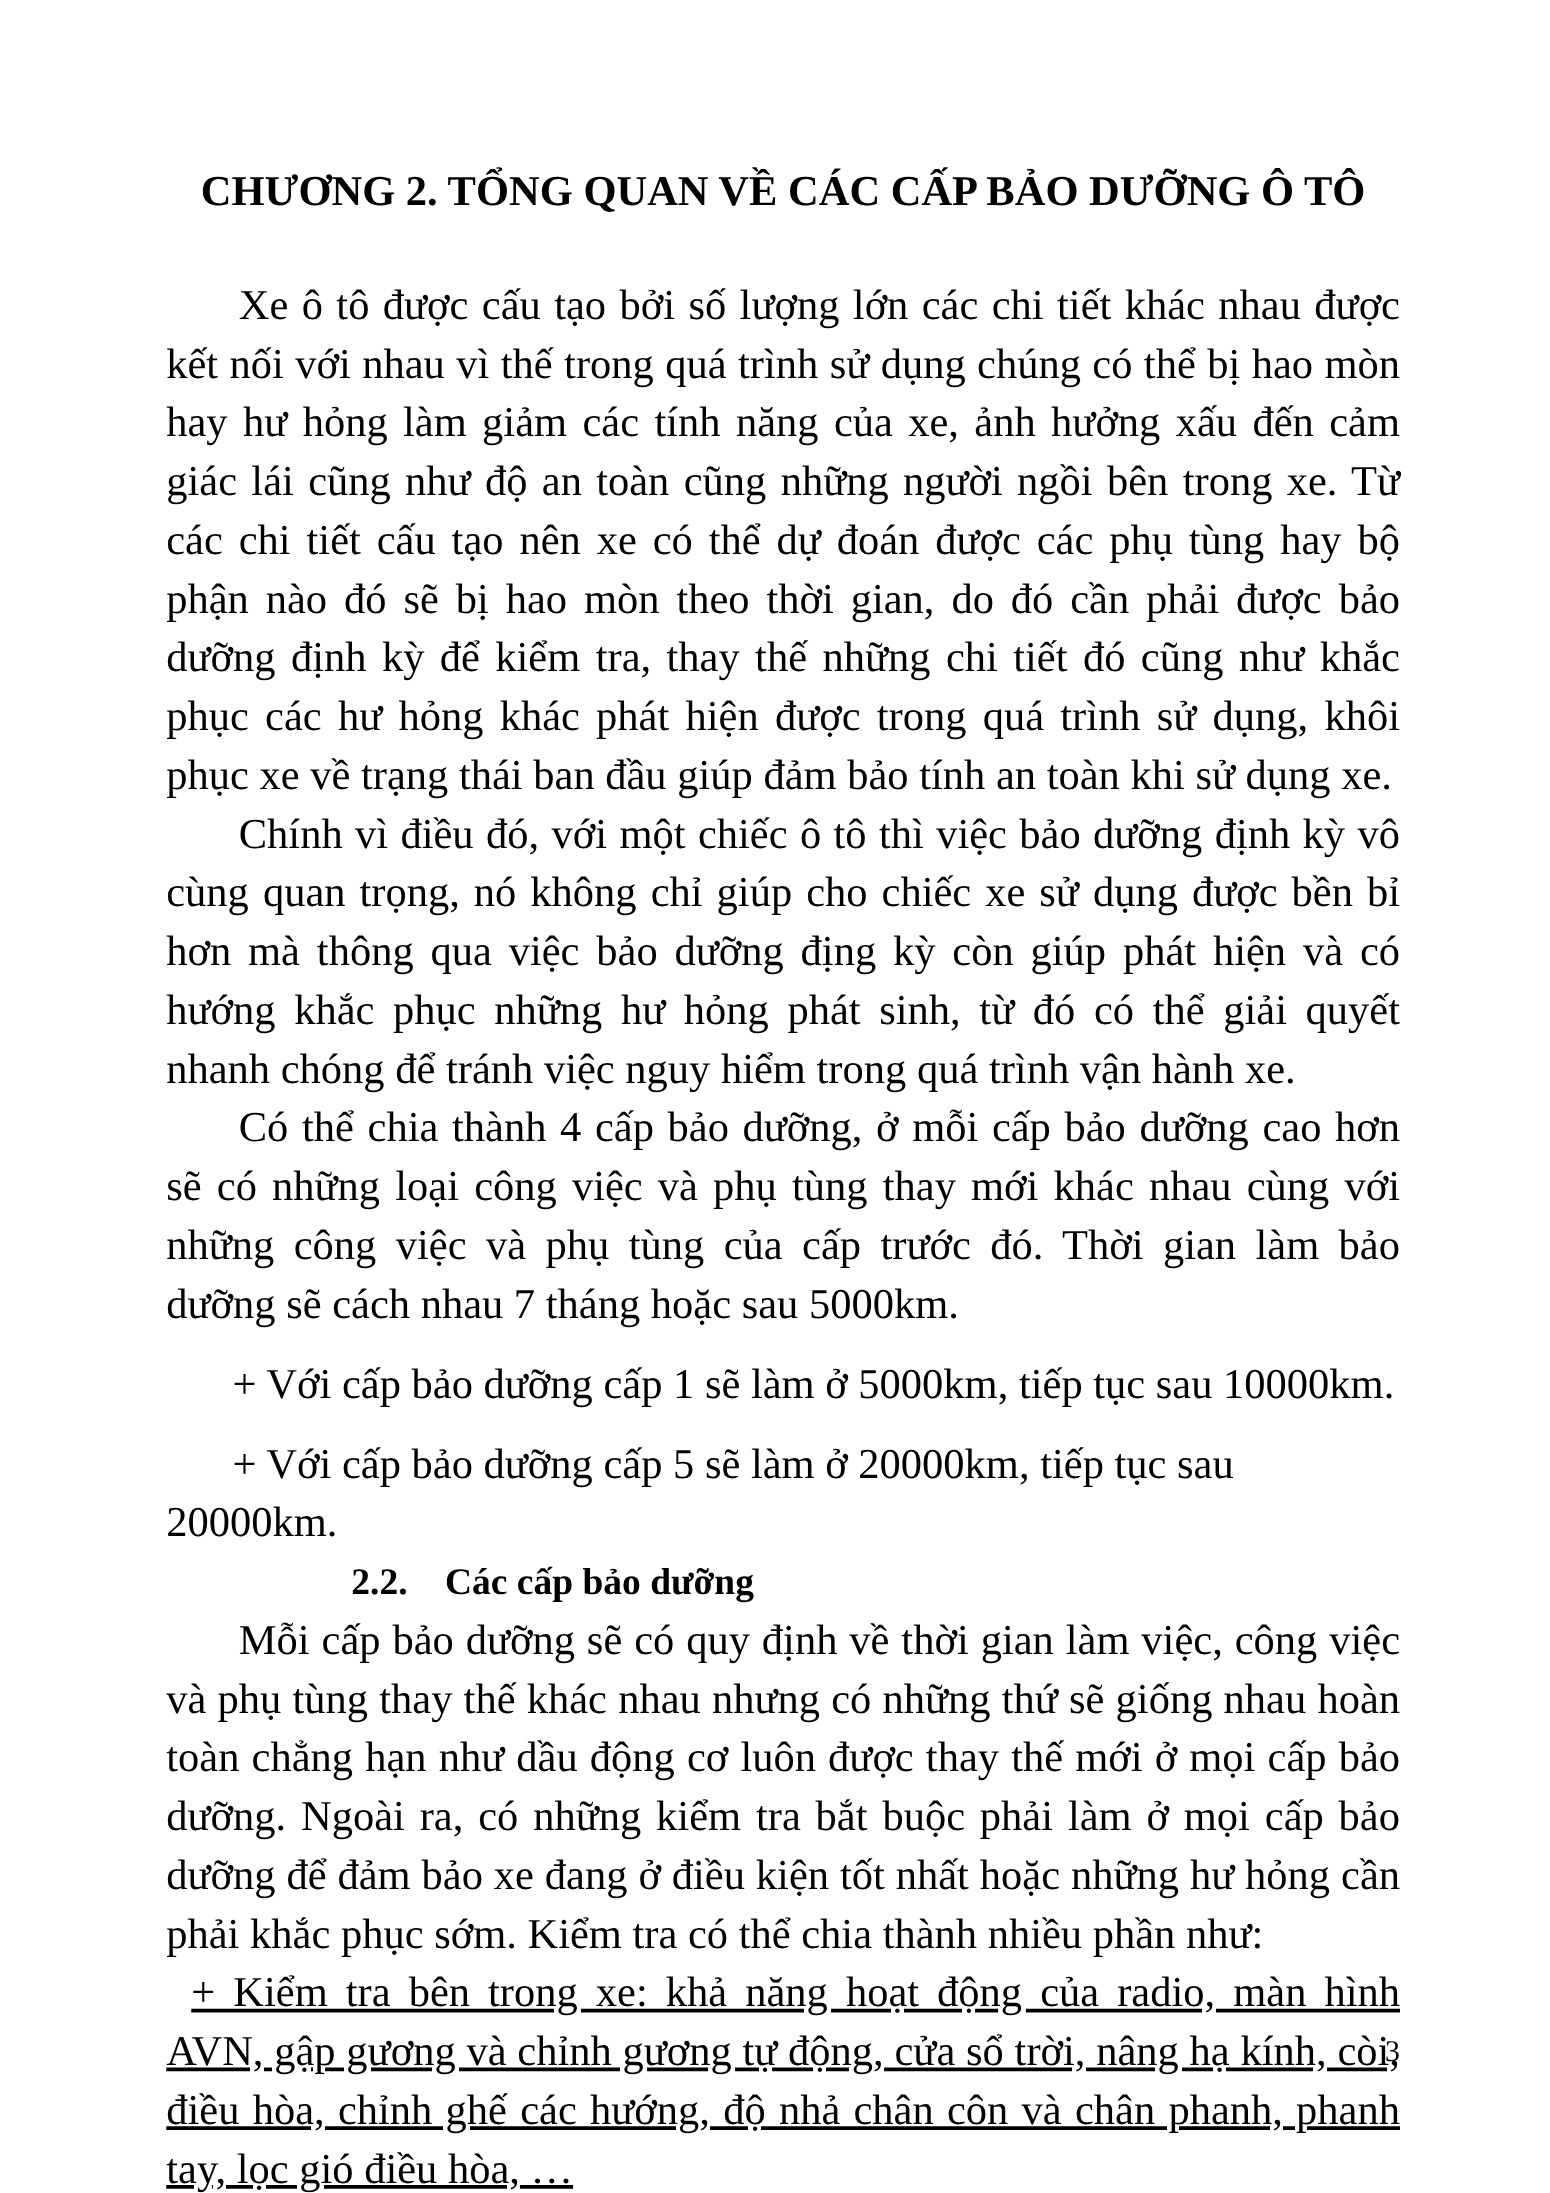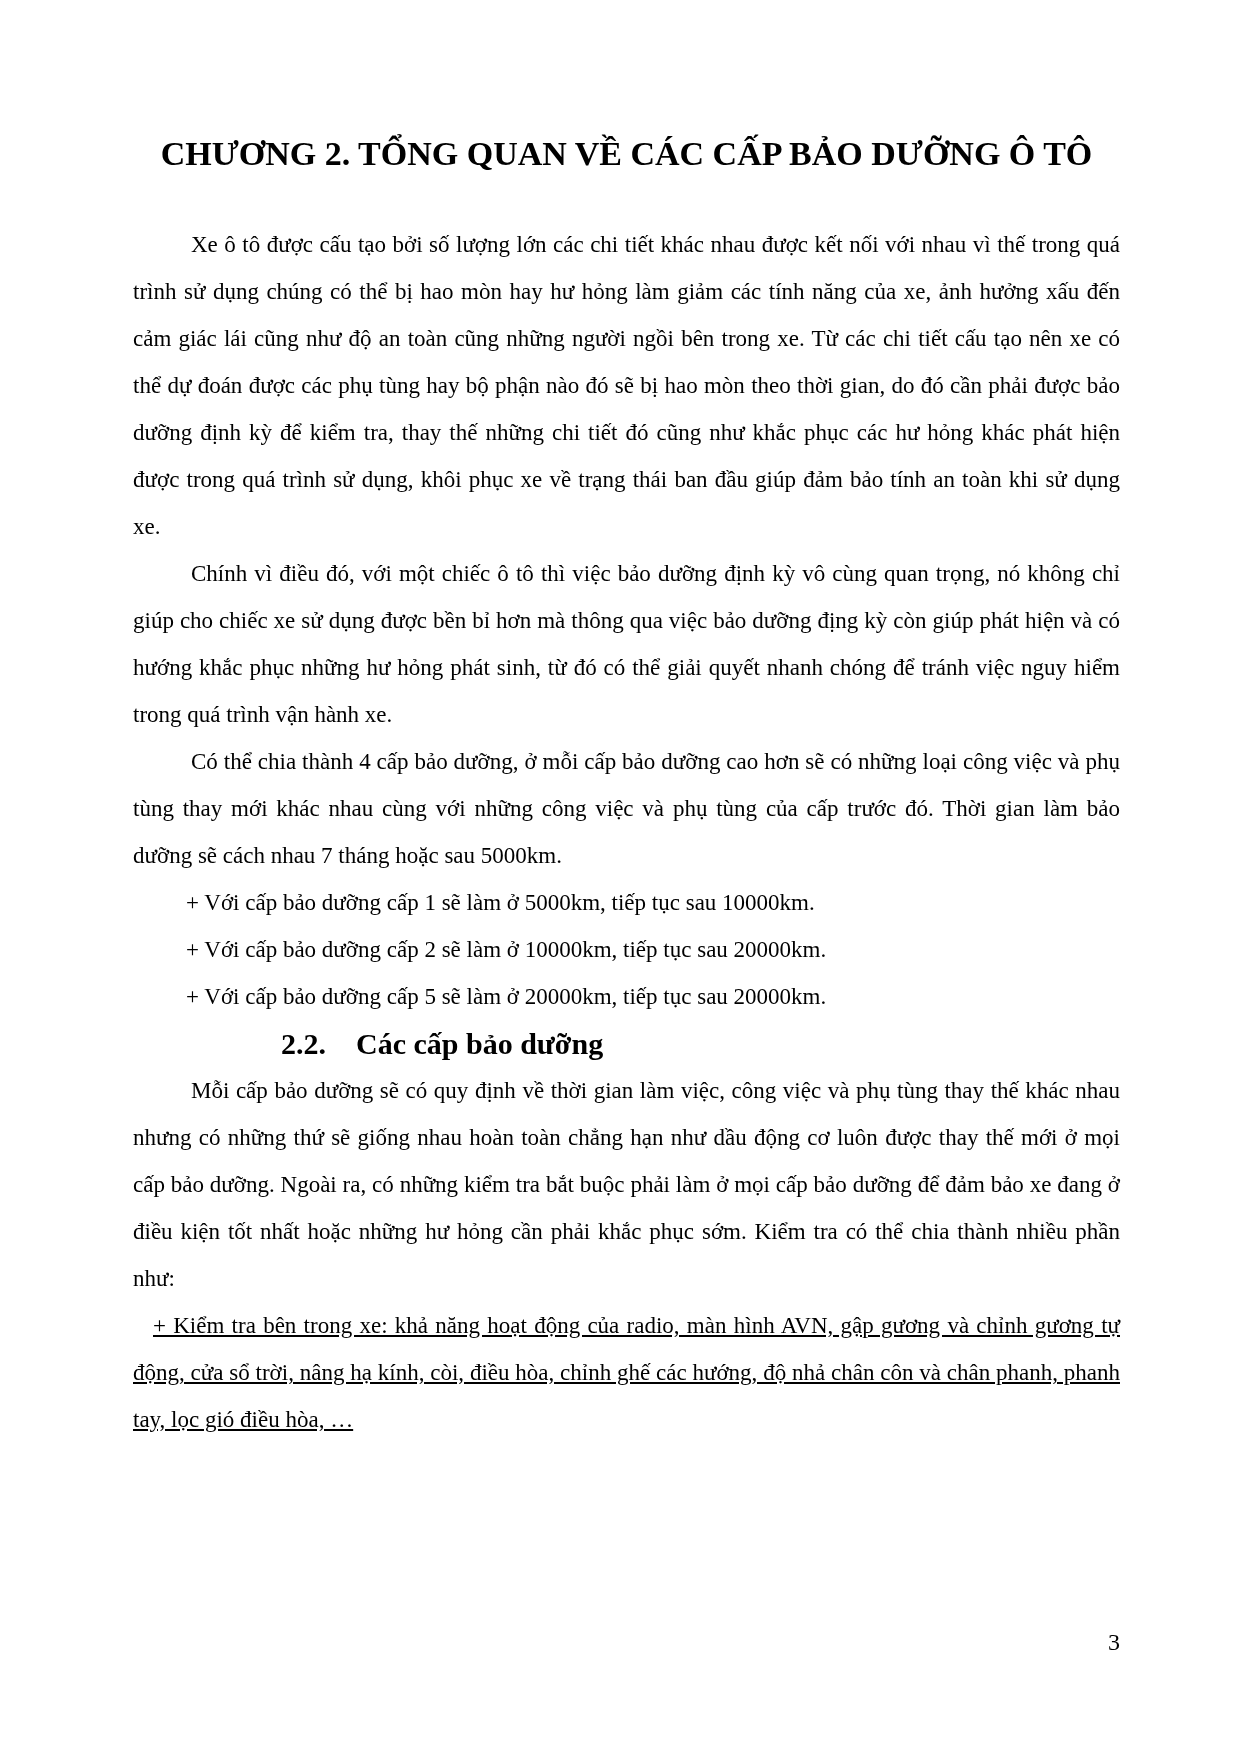--- a/index.html
+++ b/index.html
@@ -33,27 +33,27 @@
     font-weight: bold;
     padding-left: 148px;
     margin: 0;
     white-space: nowrap;
   }
   .hnum {
     display: inline-block;
     width: 75px;
   }
   .body {
-    font-size: 23px;
+    font-size: 34px;
     line-height: 47px;
     margin: 0;
     text-align: justify;
   }
   .ind    { text-indent: 58px; }
-  .bullet { text-indent: 53px; text-align: left; }
+  .bullet { text-indent: 53px; text-align: left; margin-top: 17px; }
   .check  { text-indent: 20px; text-decoration: underline; }
   .page-number {
     position: absolute;
     left: 1108px;
     top: 1628px;
     font-size: 24px;
     line-height: 28px;
   }
 </style>
 </head>
@@ -65,21 +65,20 @@
 
 
   <p class="body ind">Xe ô tô được cấu tạo bởi số lượng lớn các chi tiết khác nhau được kết nối với nhau vì thế trong quá trình sử dụng chúng có thể bị hao mòn hay hư hỏng làm giảm các tính năng của xe, ảnh hưởng xấu đến cảm giác lái cũng như độ an toàn cũng những người ngồi bên trong xe. Từ các chi tiết cấu tạo nên xe có thể dự đoán được các phụ tùng hay bộ phận nào đó sẽ bị hao mòn theo thời gian, do đó cần phải được bảo dưỡng định kỳ để kiểm tra,  thay thế những chi tiết đó cũng như khắc phục các hư hỏng khác phát hiện được trong quá trình sử dụng, khôi phục xe về trạng thái ban đầu giúp đảm bảo tính an toàn khi sử dụng xe.</p>
 
   <p class="body ind">Chính vì điều đó, với một chiếc ô tô thì việc bảo dưỡng định kỳ vô cùng quan trọng, nó không chỉ giúp cho chiếc xe sử dụng được bền bỉ hơn mà thông qua việc bảo dưỡng địng kỳ còn giúp phát hiện và có hướng khắc phục những hư hỏng phát sinh, từ đó có thể giải quyết nhanh chóng để tránh việc nguy hiểm trong quá trình vận hành xe.</p>
 
   <p class="body ind">Có thể chia thành 4 cấp bảo dưỡng, ở mỗi cấp bảo dưỡng cao hơn sẽ có những loại công việc và phụ tùng thay mới khác nhau cùng với những công việc và phụ tùng của cấp trước đó. Thời gian làm bảo dưỡng sẽ cách nhau 7 tháng hoặc sau 5000km.</p>
 
   <p class="body bullet">+ Với cấp bảo dưỡng cấp 1 sẽ làm ở 5000km, tiếp tục sau 10000km.</p>
 
-  <p class="body bullet">+ Với cấp bảo dưỡng cấp 2 sẽ làm ở 10000km, tiếp tục sau 20000km.</p>
 
   <p class="body bullet">+ Với cấp bảo dưỡng cấp 5 sẽ làm ở 20000km, tiếp tục sau 20000km.</p>
 
 
   <div class="heading">
     <span class="hnum">2.2.</span><span class="hlabel">Các cấp bảo dưỡng</span>
   </div>
 
   <p class="body ind">Mỗi cấp bảo dưỡng sẽ có quy định về thời gian làm việc, công việc và phụ tùng thay thế khác nhau nhưng có những thứ sẽ giống nhau hoàn toàn chẳng hạn như dầu động cơ luôn được thay thế mới ở mọi cấp bảo dưỡng. Ngoài ra, có những kiểm tra bắt buộc phải làm ở mọi cấp bảo dưỡng để đảm bảo xe đang ở điều kiện tốt nhất hoặc những hư hỏng cần phải khắc phục sớm. Kiểm tra có thể chia thành nhiều phần như:</p>
 

